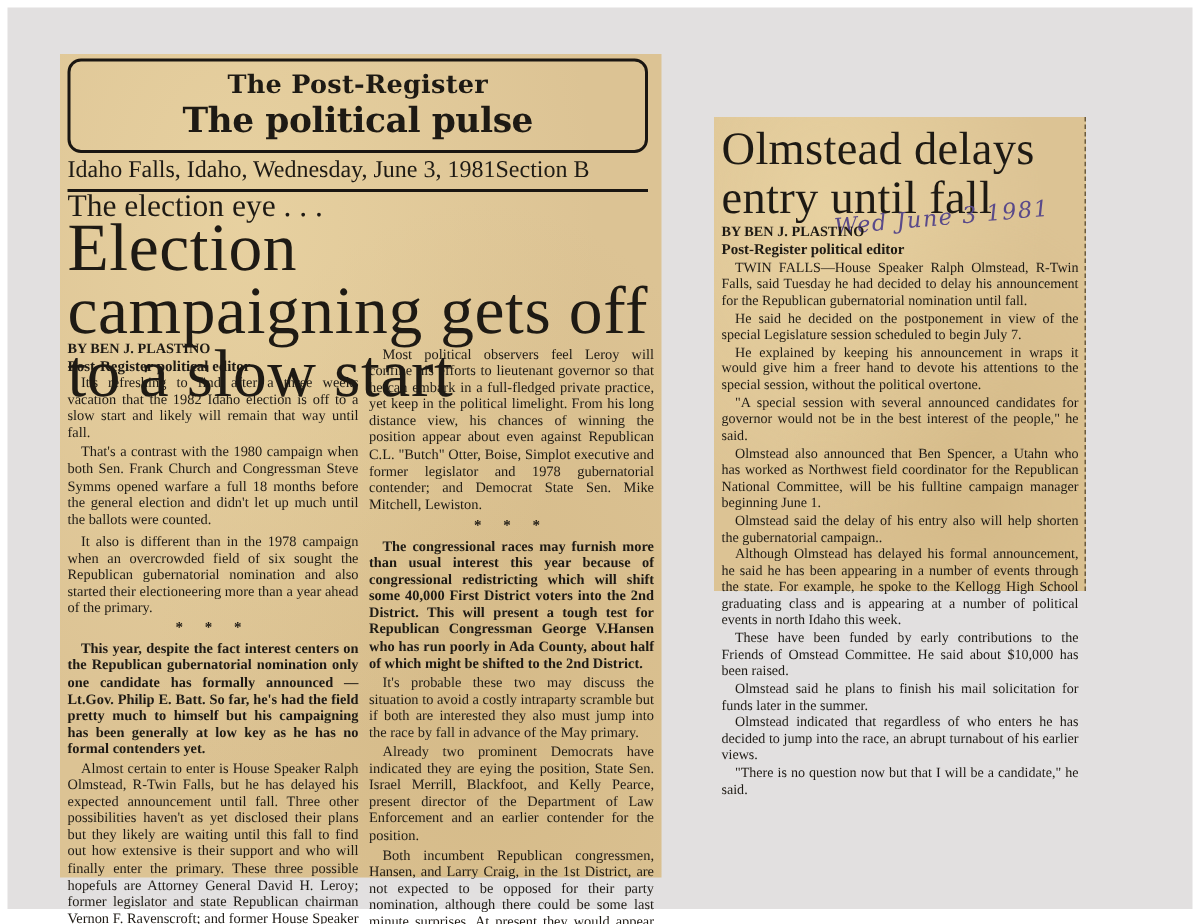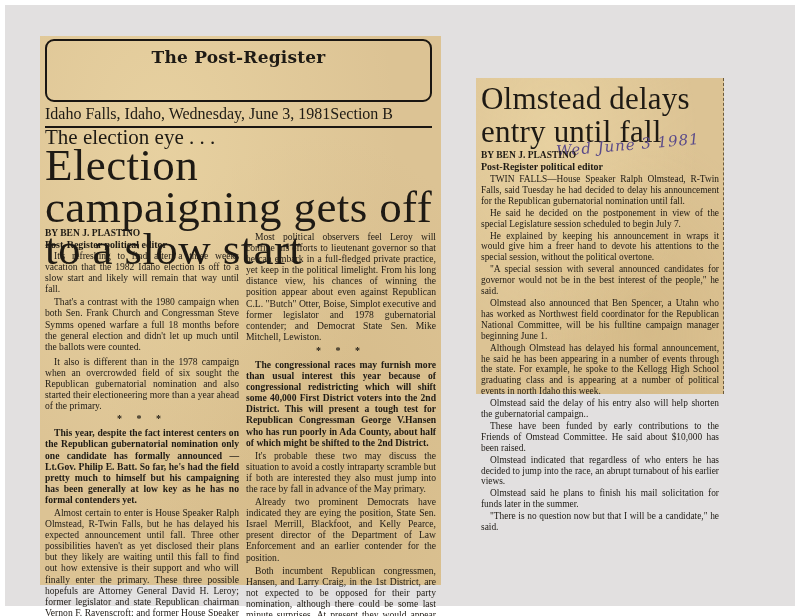--- a/index.html
+++ b/index.html
@@ -74,20 +74,21 @@
   .col-r p { margin-bottom: 1px; }
 </style>
 </head>
 <body>
 
 <div class="scan-page"></div>
 
 <div class="clip clip-left">
   <div class="masthead">
     <div class="paper-name">The Post-Register</div>
+    <div class="column-name">The political pulse</div>
   </div>
   <div class="dateline">
     <span>Idaho Falls, Idaho, Wednesday, June 3, 1981</span>
     <span>Section B</span>
   </div>
   <div class="kicker">The election eye . . .</div>
   <div class="headline">Election campaigning gets off to a slow start</div>
 
   <div class="col col-1">
     <div class="byline">
@@ -119,20 +120,20 @@
   <div class="byline r-byline">
     <div>BY BEN J. PLASTINO</div>
     <div class="role">Post-Register political editor</div>
   </div>
   <div class="col col-r">
     <p>TWIN FALLS—House Speaker Ralph Olmstead, R-Twin Falls, said Tuesday he had decided to delay his announcement for the Republican gubernatorial nomination until fall.</p>
     <p>He said he decided on the postponement in view of the special Legislature session scheduled to begin July 7.</p>
     <p>He explained by keeping his announcement in wraps it would give him a freer hand to devote his attentions to the special session, without the political overtone.</p>
     <p>"A special session with several announced candidates for governor would not be in the best interest of the people," he said.</p>
     <p>Olmstead also announced that Ben Spencer, a Utahn who has worked as Northwest field coordinator for the Republican National Committee, will be his fulltine campaign manager beginning June 1.</p>
+    <p>Olmstead said the delay of his entry also will help shorten the gubernatorial campaign..</p>
     <p>Although Olmstead has delayed his formal announcement, he said he has been appearing in a number of events through the state. For example, he spoke to the Kellogg High School graduating class and is appearing at a number of political events in north Idaho this week.</p>
-    <p>Olmstead said the delay of his entry also will help shorten the gubernatorial campaign..</p>
     <p>These have been funded by early contributions to the Friends of Omstead Committee. He said about $10,000 has been raised.</p>
+    <p>Olmstead said he plans to finish his mail solicitation for funds later in the summer.</p>
     <p>Olmstead indicated that regardless of who enters he has decided to jump into the race, an abrupt turnabout of his earlier views.</p>
-    <p>Olmstead said he plans to finish his mail solicitation for funds later in the summer.</p>
     <p>"There is no question now but that I will be a candidate," he said.</p>
   </div>
 </div>
 
 </body></html>

